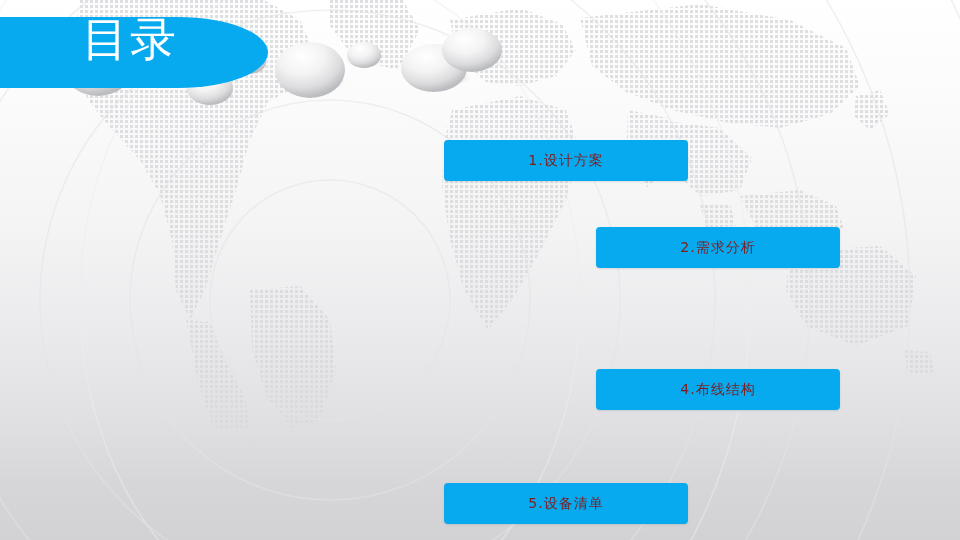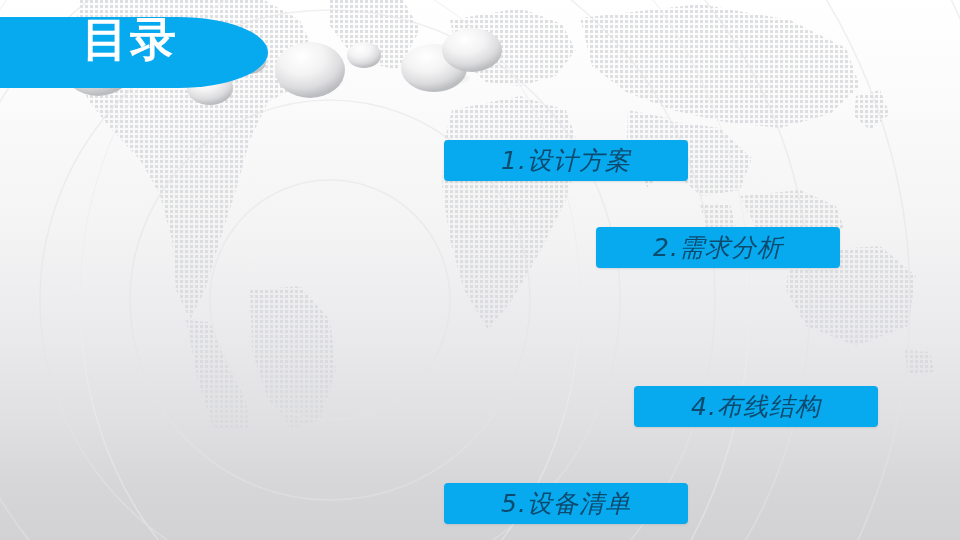--- a/index.html
+++ b/index.html
@@ -83,51 +83,50 @@
   }
   #title-text {
     position: absolute;
     left: 82px;
     top: 16px;
     z-index: 3;
     color: #ffffff;
     font-size: 46px;
     line-height: 46px;
     letter-spacing: 2px;
-    font-weight: 700;
+    font-weight: 400;
     white-space: nowrap;
   }
 
   
   .menu-item {
     position: absolute;
     height: 41px;
     width: 244px;
     border-radius: 4px;
     background: #07a9ef;
     box-shadow: 0 1px 2px rgba(120,128,136,0.22);
     display: flex;
     align-items: center;
     justify-content: center;
   }
   .menu-item .label {
-    color: #0c4a6e;
-    font-size: 25px;
+    color: #7f1d1d;
+    font-size: 14px;
     line-height: 21px;
     letter-spacing: 1px;
     white-space: nowrap;
-    font-style: italic;
   }
   .menu-item.left  { left: 444px; }
   .menu-item.right { left: 596px; }
 
   #menu-item-1 { top: 140px; }
   #menu-item-2 { top: 227px; text-align: center; }
   #menu-item-3 { top: 306px; }
-  #menu-item-4 { top: 386px; margin-left: 38px; }
+  #menu-item-4 { top: 369px; }
   #menu-item-5 { top: 463px; margin-top: 20px; }
 
   
   #bubbles {
     position: absolute;
     left: 0;
     bottom: 0;
     width: 520px;
     height: 120px;
   }

